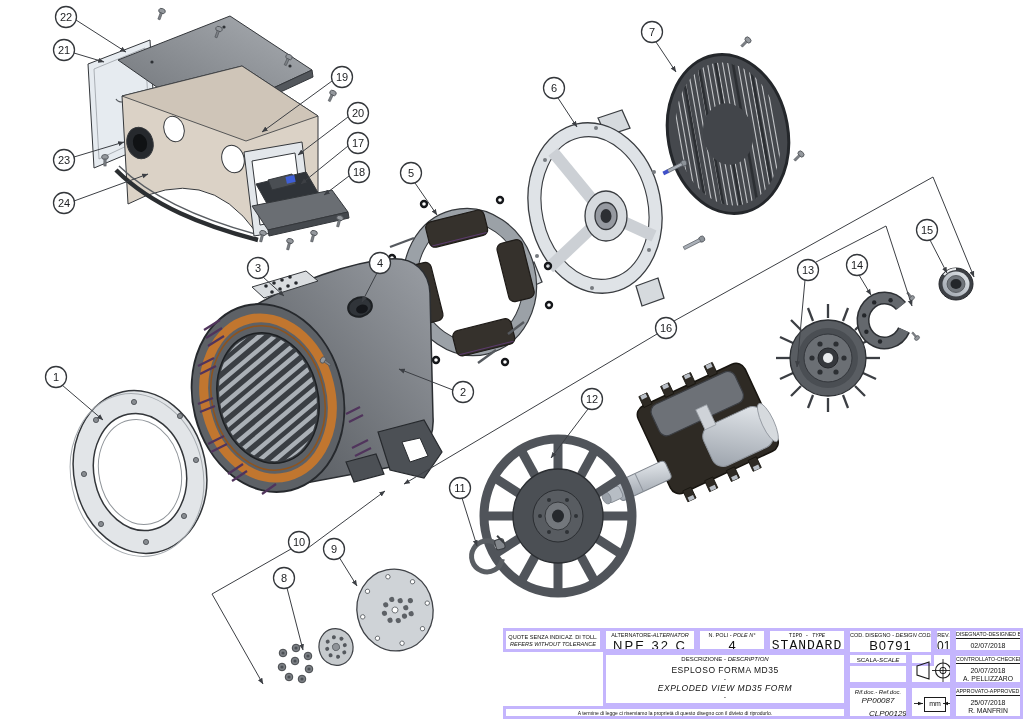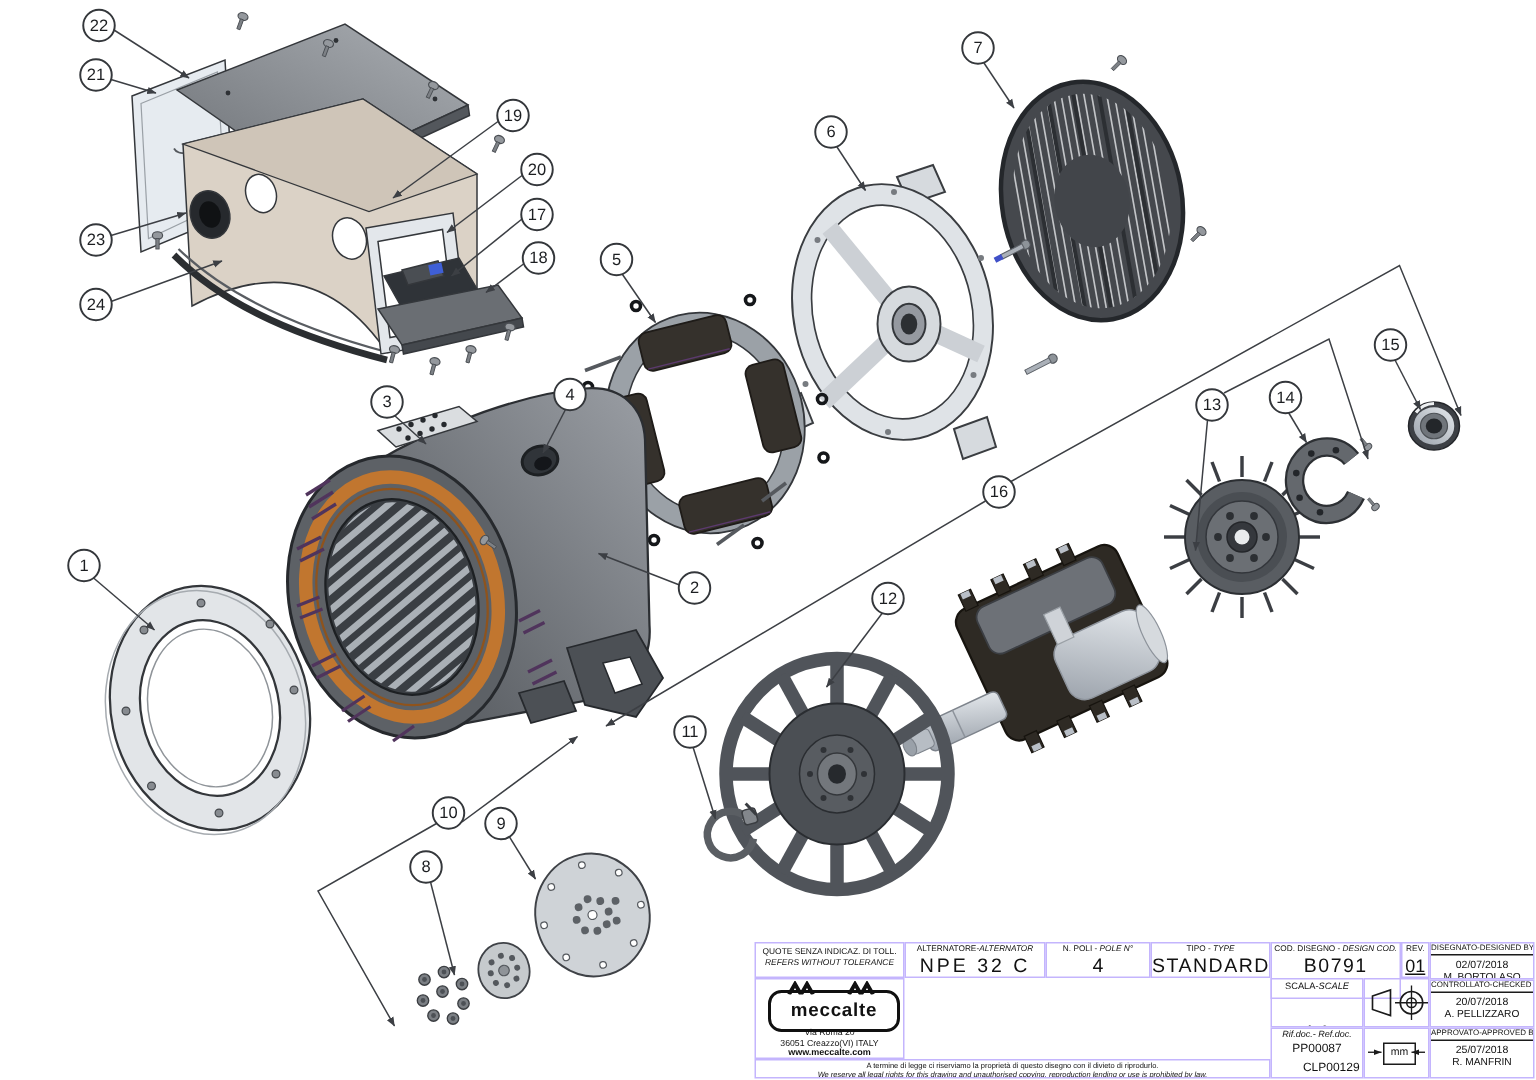--- a/index.html
+++ b/index.html
@@ -5,36 +5,36 @@
   html,body{margin:0;padding:0;background:#ffffff;}
   #stage{position:relative;width:1024px;height:720px;background:#ffffff;overflow:hidden;
          font-family:"Liberation Sans",sans-serif;color:#111;}
   #drawing-svg{position:absolute;left:0;top:0;}
   .leader{fill:none;stroke:#3c3f44;stroke-width:1;}
   .callout-circle{fill:#ffffff;stroke:#34373b;stroke-width:1.3;}
   .callout-num{font-family:"Liberation Sans",sans-serif;font-size:11px;fill:#1c1e21;
                text-anchor:middle;}
   
   #title-block{position:absolute;left:503px;top:628px;width:520px;height:91px;background:#fff;}
-  .tb-cell{position:absolute;border:1px solid #c4b5fd;box-sizing:border-box;overflow:hidden;
+  .tb-cell{position:absolute;border:3px solid #c4b5fd;box-sizing:border-box;overflow:hidden;
            text-align:center;}
   .tb-label{font-size:5.5px;line-height:7px;padding-top:1px;white-space:nowrap;}
   .tb-label .en{font-style:italic;}
   .tb-value{font-size:13px;line-height:14px;white-space:nowrap;}
   .ls2{letter-spacing:2px;} .ls1{letter-spacing:1px;}
   .tol-l1{font-size:5.6px;line-height:7px;padding-top:3px;white-space:nowrap;}
   .tol-l2{font-size:5.6px;line-height:7px;font-style:italic;white-space:nowrap;}
   .desc-line-it{font-size:8.5px;line-height:10px;letter-spacing:0.5px;margin-top:2px;}
   .desc-dash{font-size:7px;line-height:8px;}
   .desc-line-en{font-size:8.5px;line-height:10px;font-style:italic;letter-spacing:0.5px;}
   .sig-label{font-size:5.3px;line-height:7px;border-bottom:1px solid #1b1b1b;white-space:nowrap;}
   .sig-date{font-size:7px;line-height:9px;margin-top:2px;}
   .sig-name{font-size:6.8px;line-height:8px;white-space:nowrap;}
   .refdoc-label{font-size:6px;line-height:7px;font-style:italic;padding-top:1px;white-space:nowrap;}
-  .refdoc-val{font-size:8px;line-height:10px;}
+  .refdoc-val{font-size:8px;line-height:10px;font-style:italic;}
   .legal-l1{font-size:5px;line-height:6px;padding-top:1px;white-space:nowrap;}
   .legal-l2{font-size:5px;line-height:6px;font-style:italic;white-space:nowrap;}
   .addr{font-size:5.8px;line-height:6.5px;white-space:nowrap;}
   .addr-web{font-size:6px;line-height:7px;font-weight:bold;white-space:nowrap;}
   #logo-box{position:absolute;left:8px;top:7px;width:84px;height:24px;border:2.5px solid #101010;
             border-radius:9px;font-weight:bold;font-size:12.5px;line-height:23px;letter-spacing:0.5px;}
   .mm-box{position:absolute;left:12px;top:9px;width:20px;height:13px;border:1px solid #1b1b1b;
           font-size:7px;line-height:12px;}
 </style>
 </head>
@@ -627,64 +627,58 @@
       </g>
 </svg>
 
 <div id="title-block">
 
   <div class="tb-cell" style="left:0;top:0;width:100px;height:24px;">
     <div class="tol-l1">QUOTE SENZA INDICAZ. DI TOLL.</div>
     <div class="tol-l2">REFERS WITHOUT TOLERANCE</div>
   </div>
 
-  <div class="tb-cell" style="left:0;top:24px;width:100px;height:54px;">
-    <div id="logo-box">
-      <svg width="84" height="9" style="position:absolute;left:0;top:-8px;">
-        <path d="M12,9 l4,-7 l4,7 l4,-7 l4,7 M52,9 l4,-7 l4,7 l4,-7 l4,7" fill="none" stroke="#101010" stroke-width="2.6"></path>
-      </svg>
-      <span>meccalte</span>
-    </div>
-    <div style="position:absolute;left:0;top:33px;width:100%;">
-      <div class="addr">Via Roma 20</div>
-      <div class="addr">36051 Creazzo(VI) ITALY</div>
-      <div class="addr-web">www.meccalte.com</div>
-    </div>
-  </div>
 
   <div class="tb-cell" style="left:0;top:78px;width:344px;height:13px;">
     <div class="legal-l1">A termine di legge ci riserviamo la proprietà di questo disegno con il divieto di riprodurlo.</div>
     <div class="legal-l2">We reserve all legal rights for this drawing and unauthorised copying, reproduction lending or use is prohibited by law.</div>
   </div>
 
   <div class="tb-cell" style="left:100px;top:0;width:94px;height:24px;">
     <div class="tb-label"><span>ALTERNATORE-</span><span class="en">ALTERNATOR</span></div>
     <div class="tb-value ls2">NPE  32 C</div>
   </div>
 
   <div class="tb-cell" style="left:194px;top:0;width:70px;height:24px;">
     <div class="tb-label"><span>N. POLI - </span><span class="en">POLE N°</span></div>
     <div class="tb-value">4</div>
   </div>
 
-  <div class="tb-cell" style="left:264px;top:0;width:80px;height:24px;">
+  <div class="tb-cell" style="left:264px;top:0;width:80px;height:24px;font-family:Liberation Mono, monospace;">
     <div class="tb-label"><span>TIPO - </span><span class="en">TYPE</span></div>
     <div class="tb-value ls1">STANDARD</div>
   </div>
 
   <div class="tb-cell" style="left:344px;top:0;width:87px;height:38px;">
     <div class="tb-label"><span>COD. DISEGNO - </span><span class="en">DESIGN COD.</span></div>
     <div class="tb-value ls1">B0791</div>
   </div>
 
   <div class="tb-cell" style="left:431px;top:0;width:19px;height:24px;">
     <div class="tb-label">REV.</div>
     <div class="tb-value" style="font-size:12px;text-decoration:underline;">01</div>
   </div>
 
+  <div class="tb-cell" style="left:100px;top:24px;width:244px;height:54px;">
+    <div class="tb-label" style="font-size:6px;"><span>DESCRIZIONE - </span><span class="en">DESCRIPTION</span></div>
+    <div class="desc-line-it">ESPLOSO FORMA MD35</div>
+    <div class="desc-dash">-</div>
+    <div class="desc-line-en">EXPLODED VIEW MD35 FORM</div>
+    <div class="desc-dash">-</div>
+  </div>
 
   <div class="tb-cell" style="left:344px;top:24px;width:62px;height:33px;">
     <div class="tb-label" style="font-size:6.2px;"><span>SCALA-</span><span class="en">SCALE</span></div>
     <div class="tb-value" style="font-size:12px;margin-top:20px;">1:6</div>
   </div>
 
   <div class="tb-cell" style="left:406px;top:24px;width:44px;height:33px;">
     <svg width="42" height="31">
       <polygon points="5,11 17,7 17,24 5,20" fill="none" stroke="#1b1b1b" stroke-width="1.1"></polygon>
       <circle cx="31" cy="15.5" r="7.5" fill="none" stroke="#1b1b1b" stroke-width="1.1"></circle>

